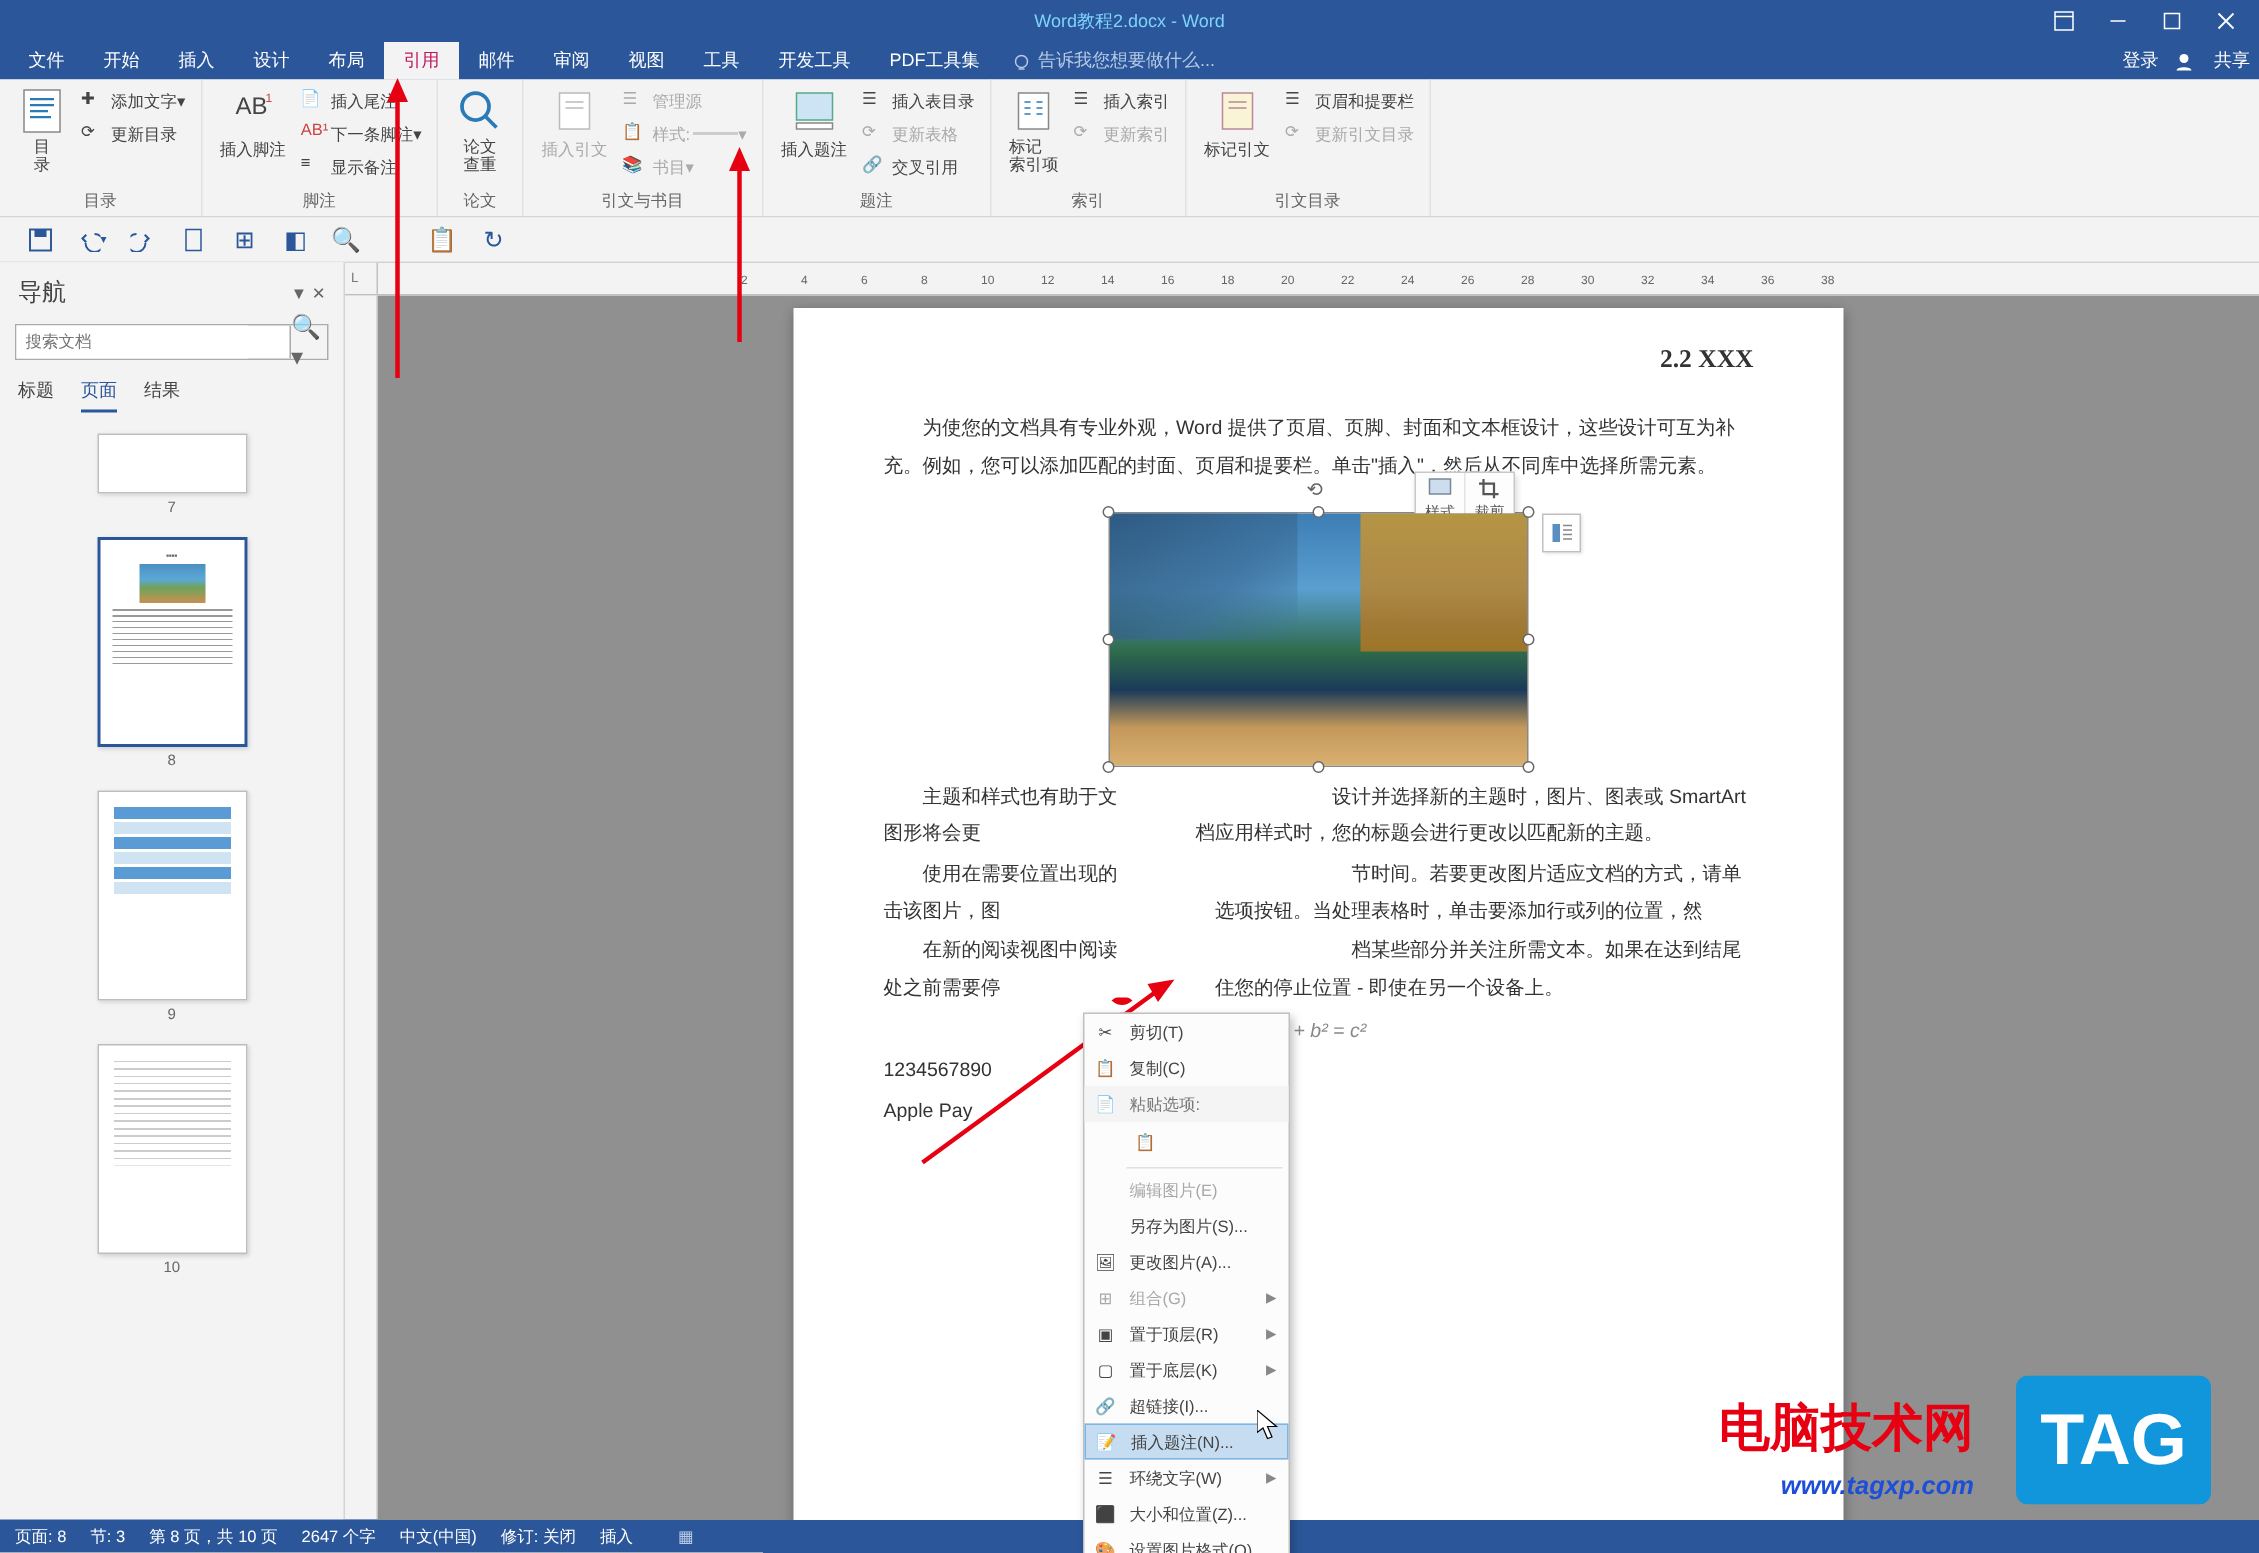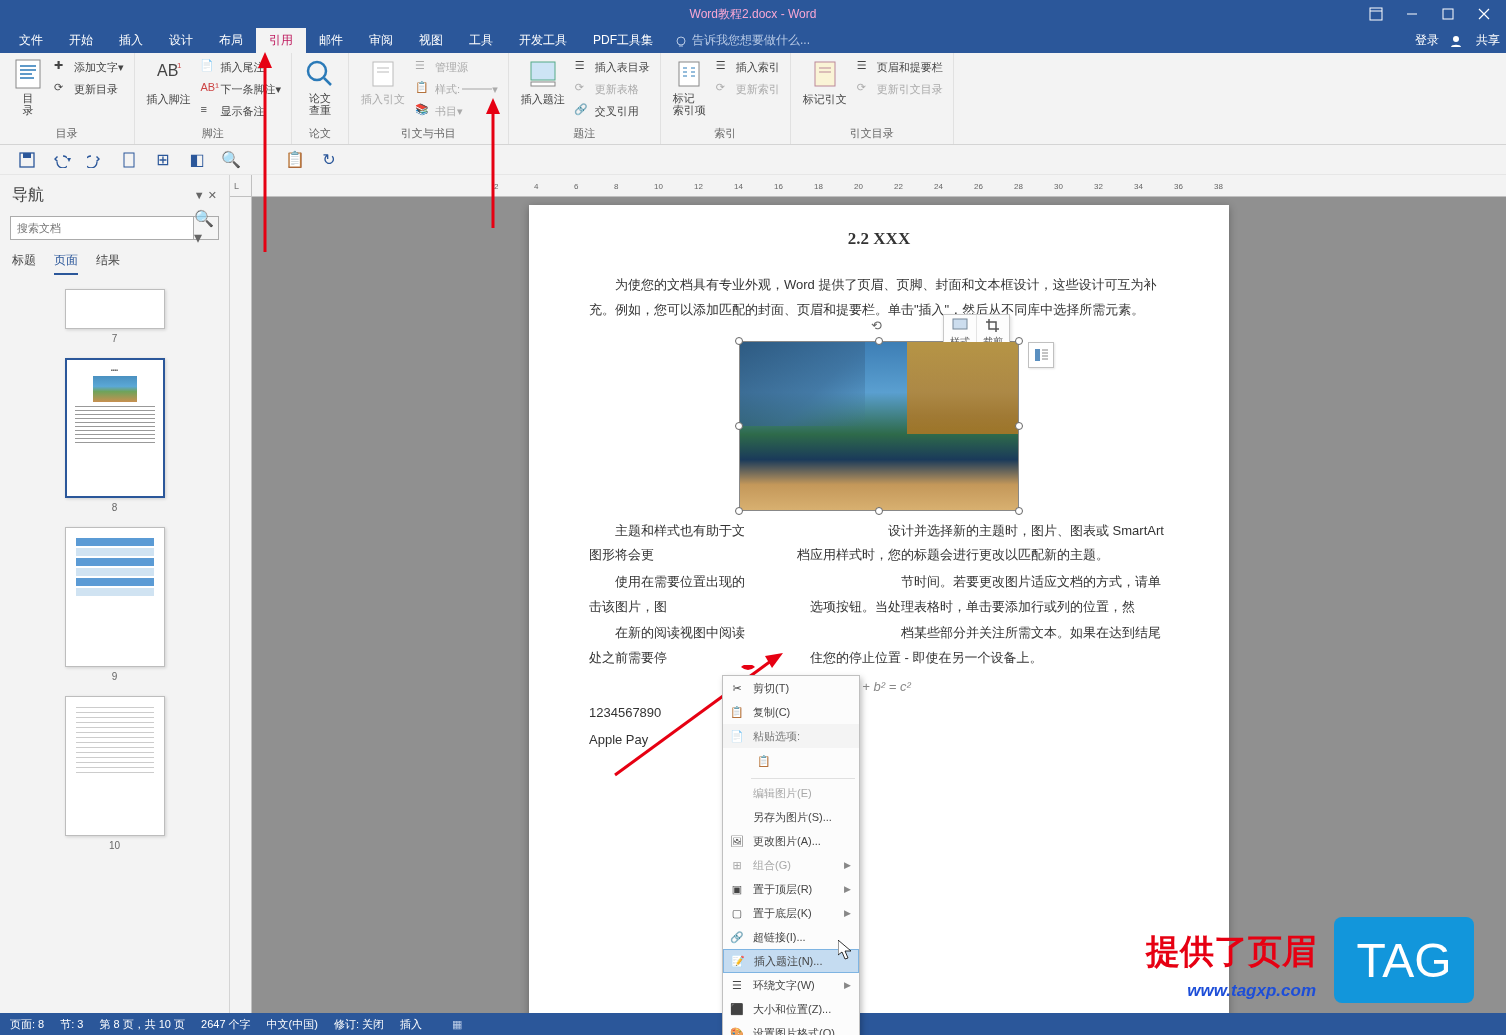--- a/index.html
+++ b/index.html
@@ -1,17 +1,17 @@
 <!DOCTYPE html>
 <html><head>
 <meta charset="utf-8">
 <style>
 *{margin:0;padding:0;box-sizing:border-box;font-family:"Microsoft YaHei","Segoe UI",sans-serif;}
 body{background:#fff;overflow:hidden;width:1506px;height:1035px;position:relative;}
-.titlebar{height:28px;background:#2b579a;color:#f9a8d4;display:flex;align-items:center;justify-content:space-between;font-size:12px;}
+.titlebar{height:28px;background:#2b579a;color:#7dd3fc;display:flex;align-items:center;justify-content:space-between;font-size:12px;}
 .titlebar .doc-title{position:absolute;left:50%;transform:translateX(-50%);}
 .titlebar .win-controls{display:flex;align-items:center;margin-right:4px;}
 .titlebar .win-controls span{width:36px;height:28px;display:flex;align-items:center;justify-content:center;cursor:pointer;}
 .ribbon-tabs{background:#2b579a;height:25px;display:flex;align-items:center;color:#fff;font-size:12px;padding-left:6px;}
 .ribbon-tabs .tab{padding:0 13px;height:25px;display:flex;align-items:center;cursor:pointer;}
 .ribbon-tabs .tab.active{background:#f3f3f3;color:#be185d;}
 .ribbon-tabs .tell-me{margin-left:8px;color:#b7c9e5;display:flex;align-items:flex-end;}
 .ribbon-tabs .tell-me svg{margin-right:4px;}
 .ribbon-tabs .auth{margin-left:auto;display:flex;align-items:flex-start;margin-right:6px;}
 .ribbon-tabs .auth span{margin-left:10px;display:flex;align-items:center;cursor:pointer;}
@@ -50,21 +50,21 @@
 .thumb .p9-table{margin:10px;display:flex;flex-direction:column;}
 .thumb .p9-table .row{height:8px;background:#5b9bd5;margin-bottom:2px;}
 .thumb .p9-table .row.alt{background:#d0e3f2;}
 .ruler-corner{width:22px;height:22px;background:#f3f3f3;border-right:1px solid #c0c0c0;border-bottom:1px solid #c0c0c0;}
 .vruler{width:22px;background:#f3f3f3;border-right:1px solid #c0c0c0;font-size:8px;color:#777;position:relative;}
 .doc-area{flex:1;background:#999;position:relative;overflow:hidden;}
 .hruler{height:22px;background:#f3f3f3;border-bottom:1px solid #c0c0c0;display:flex;}
 .hruler-inner{margin-left:22px;height:100%;position:relative;font-size:8px;color:#777;display:flex;align-items:center;}
 .doc-viewport{position:absolute;top:22px;left:22px;right:0;bottom:0;background:#909090;display:flex;justify-content:center;overflow:auto;}
 .page-canvas{width:700px;min-height:880px;background:#fff;margin-top:8px;box-shadow:0 2px 8px rgba(0,0,0,0.3);padding:18px 60px 40px;font-size:13px;color:#333;line-height:1.9;position:relative;}
-.page-canvas h2{text-align:center;font-family:"Times New Roman",serif;font-size:17px;font-weight:bold;margin-bottom:18px;}
+.page-canvas h2{text-align:right;font-family:"Times New Roman",serif;font-size:17px;font-weight:bold;margin-bottom:18px;}
 .page-canvas p{text-indent:2em;margin-bottom:2px;}
 .img-wrap{position:relative;width:280px;height:170px;margin:18px auto 8px;border:1px solid #888;}
 .img-wrap .handle{position:absolute;width:8px;height:8px;background:#fff;border:1px solid #666;border-radius:50%;}
 .img-wrap .h-tl{top:-5px;left:-5px;}.img-wrap .h-tr{top:-5px;right:-5px;}
 .img-wrap .h-bl{bottom:-5px;left:-5px;}.img-wrap .h-br{bottom:-5px;right:-5px;}
 .img-wrap .h-t{top:-5px;left:50%;margin-left:-4px;}.img-wrap .h-b{bottom:-5px;left:50%;margin-left:-4px;}
 .img-wrap .h-l{left:-5px;top:50%;margin-top:-4px;}.img-wrap .h-r{right:-5px;top:50%;margin-top:-4px;}
 .img-wrap .rotate{position:absolute;top:-28px;left:50%;margin-left:-8px;color:#666;}
 .inline-img{width:100%;height:100%;background:linear-gradient(to bottom,#3d7eb5 0%,#5a9fd0 30%,#2e6a4a 55%,#1a3a5a 70%,#c4985a 85%,#d8b070 100%);position:relative;}
 .inline-img::before{content:"";position:absolute;top:0;left:0;right:55%;bottom:50%;background:linear-gradient(135deg,#274b6c 0%,#3a6a94 60%,transparent 100%);opacity:0.7;}
@@ -82,21 +82,21 @@
 .ctx-menu .item .arrow{margin-left:auto;color:#888;font-size:9px;}
 .ctx-menu .item.hdr{color:#777;background:#f4f4f4;}
 .ctx-menu .sep{height:1px;background:#e0e0e0;margin:2px 4px 2px 28px;}
 .ctx-menu .paste-row{padding:2px 8px 4px 30px;}
 .ctx-menu .paste-row .pico{width:22px;height:22px;border:1px solid transparent;display:inline-flex;align-items:center;justify-content:center;}
 .statusbar{position:absolute;bottom:0;left:0;right:0;height:22px;background:#2b579a;color:#fff;font-size:11px;display:flex;align-items:center;padding:0 10px;}
 .statusbar .sb-item{margin-right:16px;}
 .red-arrow{position:absolute;pointer-events:none;z-index:50;}
 .watermark1{position:absolute;right:190px;bottom:60px;font-size:34px;font-weight:bold;color:#0066d6;font-family:"Microsoft YaHei";z-index:200;}
 .watermark1 b{color:#e60012;}
-.watermark2{position:absolute;right:32px;bottom:32px;width:140px;height:86px;background:#1296db;border-radius:8px;display:flex;align-items:center;justify-content:center;font-size:48px;font-weight:normal;color:#fff;font-family:Arial;z-index:200;}
+.watermark2{position:absolute;right:32px;bottom:32px;width:130px;height:86px;background:#1296db;border-radius:8px;display:flex;align-items:center;justify-content:center;font-size:48px;font-weight:bold;color:#fff;font-family:Arial;z-index:200;}
 .watermark-url{position:absolute;right:190px;bottom:34px;font-size:17px;font-weight:bold;color:#1d4ed8;font-style:italic;z-index:200;}
 .cursor-arrow{position:absolute;z-index:150;}
 </style>
 </head>
 <body>
 
 <div class="titlebar">
   <span style="width:20px"></span>
   <span class="doc-title">Word教程2.docx - Word</span>
   <div class="win-controls">
@@ -568,15 +568,15 @@
   <span class="sb-item">页面: 8</span>
   <span class="sb-item">节: 3</span>
   <span class="sb-item">第 8 页，共 10 页</span>
   <span class="sb-item">2647 个字</span>
   <span class="sb-item">中文(中国)</span>
   <span class="sb-item">修订: 关闭</span>
   <span class="sb-item">插入</span>
   <span style="margin-left:14px;color:#b7c9e5">▦</span>
 </div>
 
-<div class="watermark1"><b>提供了页眉</b></div>
+<div class="watermark1"><b>电脑技术网</b></div>
 <div class="watermark-url">www.tagxp.com</div>
 <div class="watermark2">TAG</div>
 
 </body></html>

